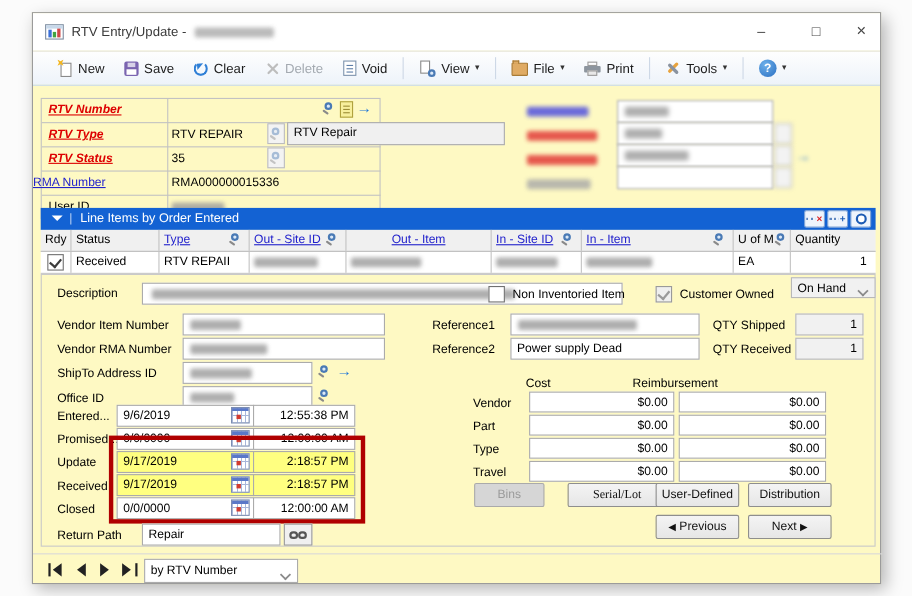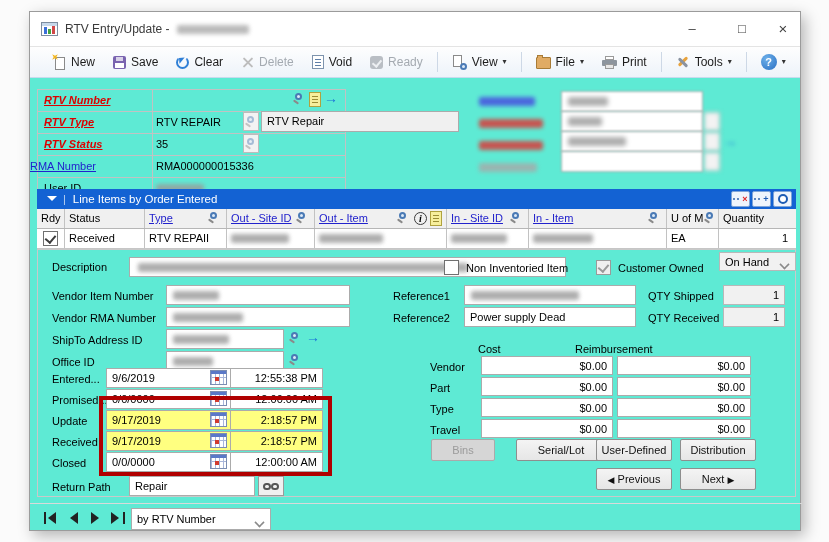--- a/index.html
+++ b/index.html
@@ -1,18 +1,18 @@
 <!DOCTYPE html>
 <html><head>
 <meta charset="utf-8">
 <style>
   html,body{margin:0;padding:0;background:#fbfbfb;}
   .stage{position:relative;width:829px;height:542px;background:#fbfbfb;overflow:hidden;
          font-family:"Liberation Sans","DejaVu Sans",sans-serif;font-size:11px;color:#000;}
-  .win{position:absolute;left:29px;top:11px;width:772px;height:520px;background:#5eead4;
+  .win{position:absolute;left:29px;top:11px;width:772px;height:520px;background:#fef9c3;
        border:1px solid #9b9b9b;box-shadow:4px 5px 14px rgba(0,0,0,.28);box-sizing:border-box;padding-left:45px;}
   
   .titlebar{position:absolute;left:0;top:0;width:100%;height:34px;background:#ffffff;display:flex;align-items:center;}
   .app-ic{position:relative;width:17px;height:14px;margin-left:11px;border:1px solid #7d8da0;background:#fff;box-sizing:border-box;}
   .app-ic::before{content:"";position:absolute;left:0;top:0;width:100%;height:3px;background:#c7d8ea;}
   .app-ic b{position:absolute;bottom:1px;width:3px;}
   .app-ic b:nth-child(1){left:2px;height:7px;background:#3a6fd8;}
   .app-ic b:nth-child(2){left:6px;height:5px;background:#41a341;}
   .app-ic b:nth-child(3){left:10px;height:8px;background:#d04848;}
   .title-txt{margin-left:7px;font-size:12px;color:#3a3a3a;}
@@ -165,24 +165,20 @@
           <span>Clear</span>
         </div>
     <div class="titem dis">
           <span class="ic ic-x"></span>
           <span>Delete</span>
         </div>
     <div class="titem">
           <span class="ic ic-void"></span>
           <span>Void</span>
         </div>
-    <div class="titem dis">
-          <span class="ic ic-ready"></span>
-          <span>Ready</span>
-        </div>
     <div class="tsep"></div>
     <div class="titem">
           <span class="ic ic-view">
             <i></i>
             <u></u>
           </span>
           <span>View</span>
           <span class="caret">▾</span>
         </div>
     <div class="tsep"></div>
@@ -287,21 +283,21 @@
     <div class="gc" style="width:28px;">Rdy</div>
     <div class="gc" style="width:80px;">Status</div>
     <div class="gc" style="width:82px;">
           <span class="ghlink">Type</span>
           <span class="mag"></span>
         </div>
     <div class="gc" style="width:88px;">
           <span class="ghlink">Out - Site ID</span>
           <span class="mag"></span>
         </div>
-    <div class="gc" style="width:132px;">
+    <div class="gc" style="width:132px;flex-direction:column;">
           <span class="ghlink">Out - Item</span>
           <span class="mag"></span>
           <span class="info-ic" style="position:relative;margin-left:3px;">i</span>
           <span class="note-ic" style="position:relative;margin-left:3px;"></span>
         </div>
     <div class="gc" style="width:82px;">
           <span class="ghlink">In - Site ID</span>
           <span class="mag"></span>
         </div>
     <div class="gc" style="width:138px;">
@@ -424,21 +420,21 @@
   <span class="cal" style="left:180px;top:442px;"></span>
   <div class="box" style="left:200px;top:440px;width:93px;height:20px;text-align:right;">12:00:00 AM</div>
 
   <div class="redbox"></div>
 
   <span class="lbl" style="left:22px;top:466px;">Return Path</span>
   <div class="box" style="left:99px;top:464px;width:126px;height:20px;">Repair</div>
   <span class="link-btn" style="left:228px;top:464px;"></span>
 
   <div class="btn dis" style="left:401px;top:427px;width:64px;">Bins</div>
-  <div class="btn" style="left:486px;top:427px;width:90px;">Serial/Lot</div>
+  <div class="btn" style="left:486px;top:427px;width:90px;font-family:Liberation Serif, serif;">Serial/Lot</div>
   <div class="btn" style="left:566px;top:427px;width:76px;">User-Defined</div>
   <div class="btn" style="left:650px;top:427px;width:76px;">Distribution</div>
   <div class="btn" style="left:566px;top:456px;width:76px;"><span style="font-size:9px;">◀</span> <span>Previous</span></div>
   <div class="btn" style="left:650px;top:456px;width:76px;"><span>Next</span> <span style="font-size:9px;">▶</span></div>
 
   <div class="hdr-line" style="left:0;top:491px;width:772px;height:1px;background:#d9d9d9;"></div>
   <div class="vcr" style="left:14px;top:499px;">
     <span>
           <i class="bar-l"></i>
           <i class="tri-l" style="left:4px;"></i>

